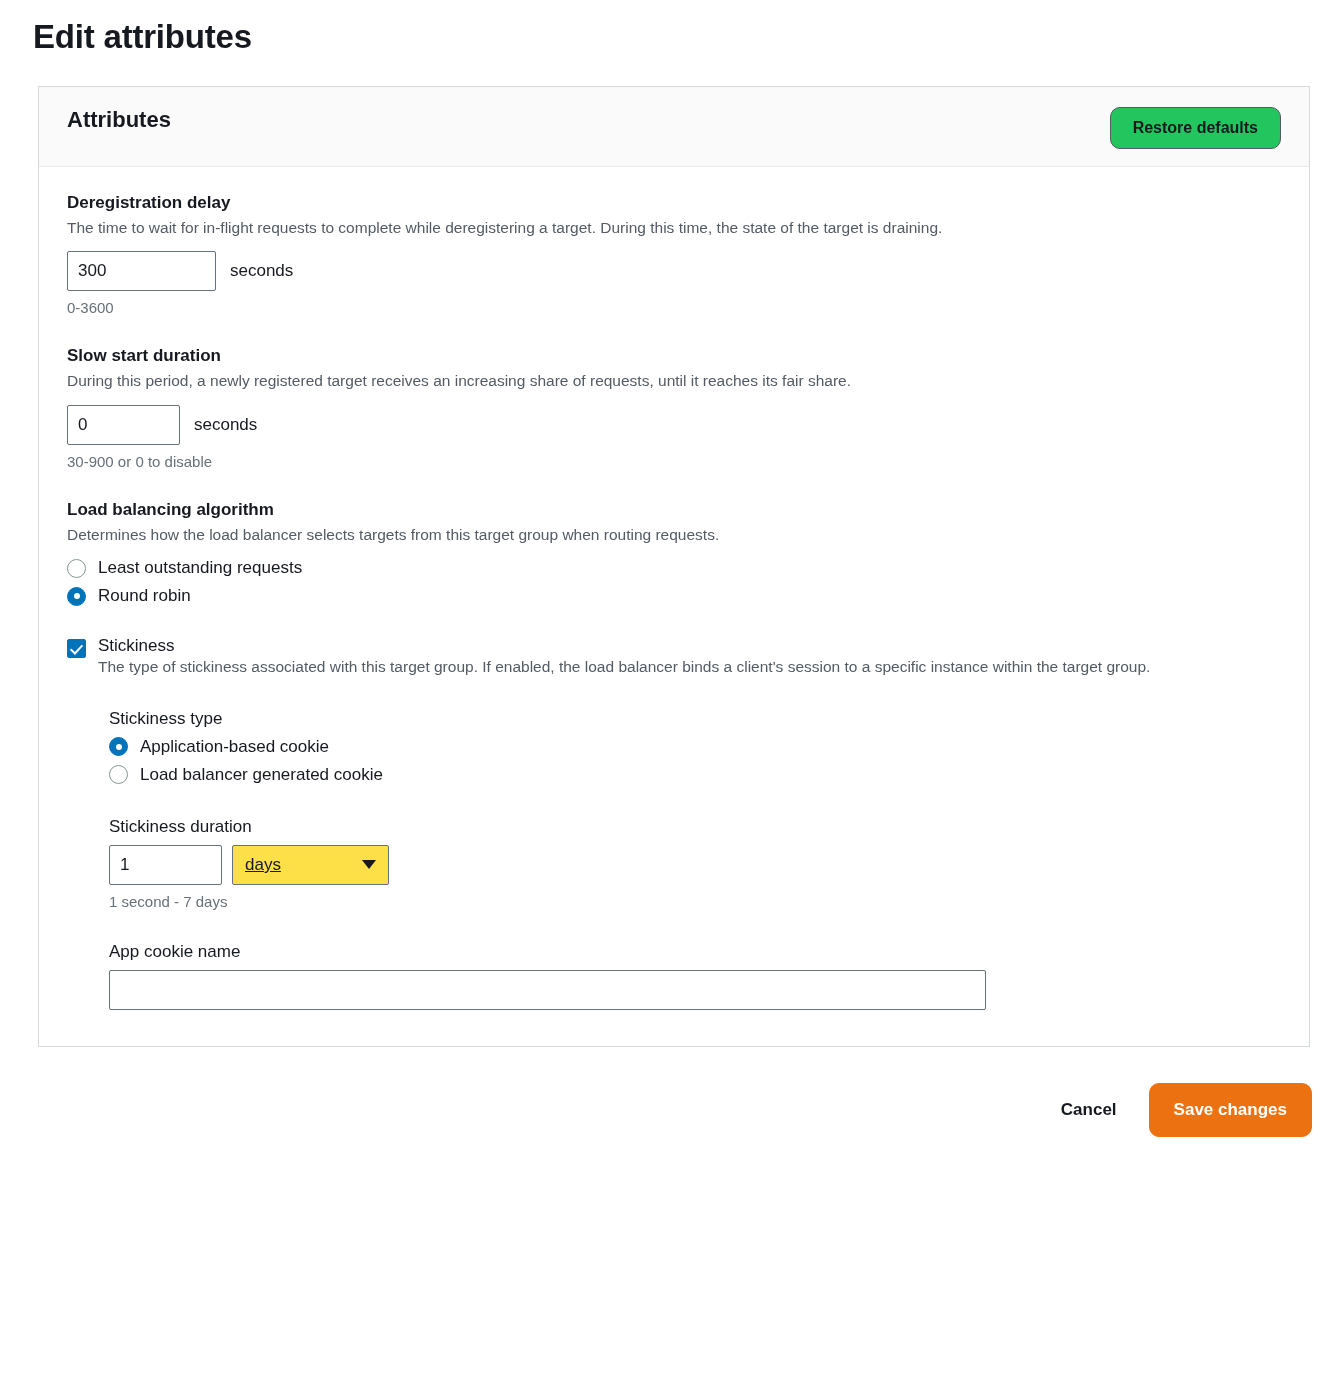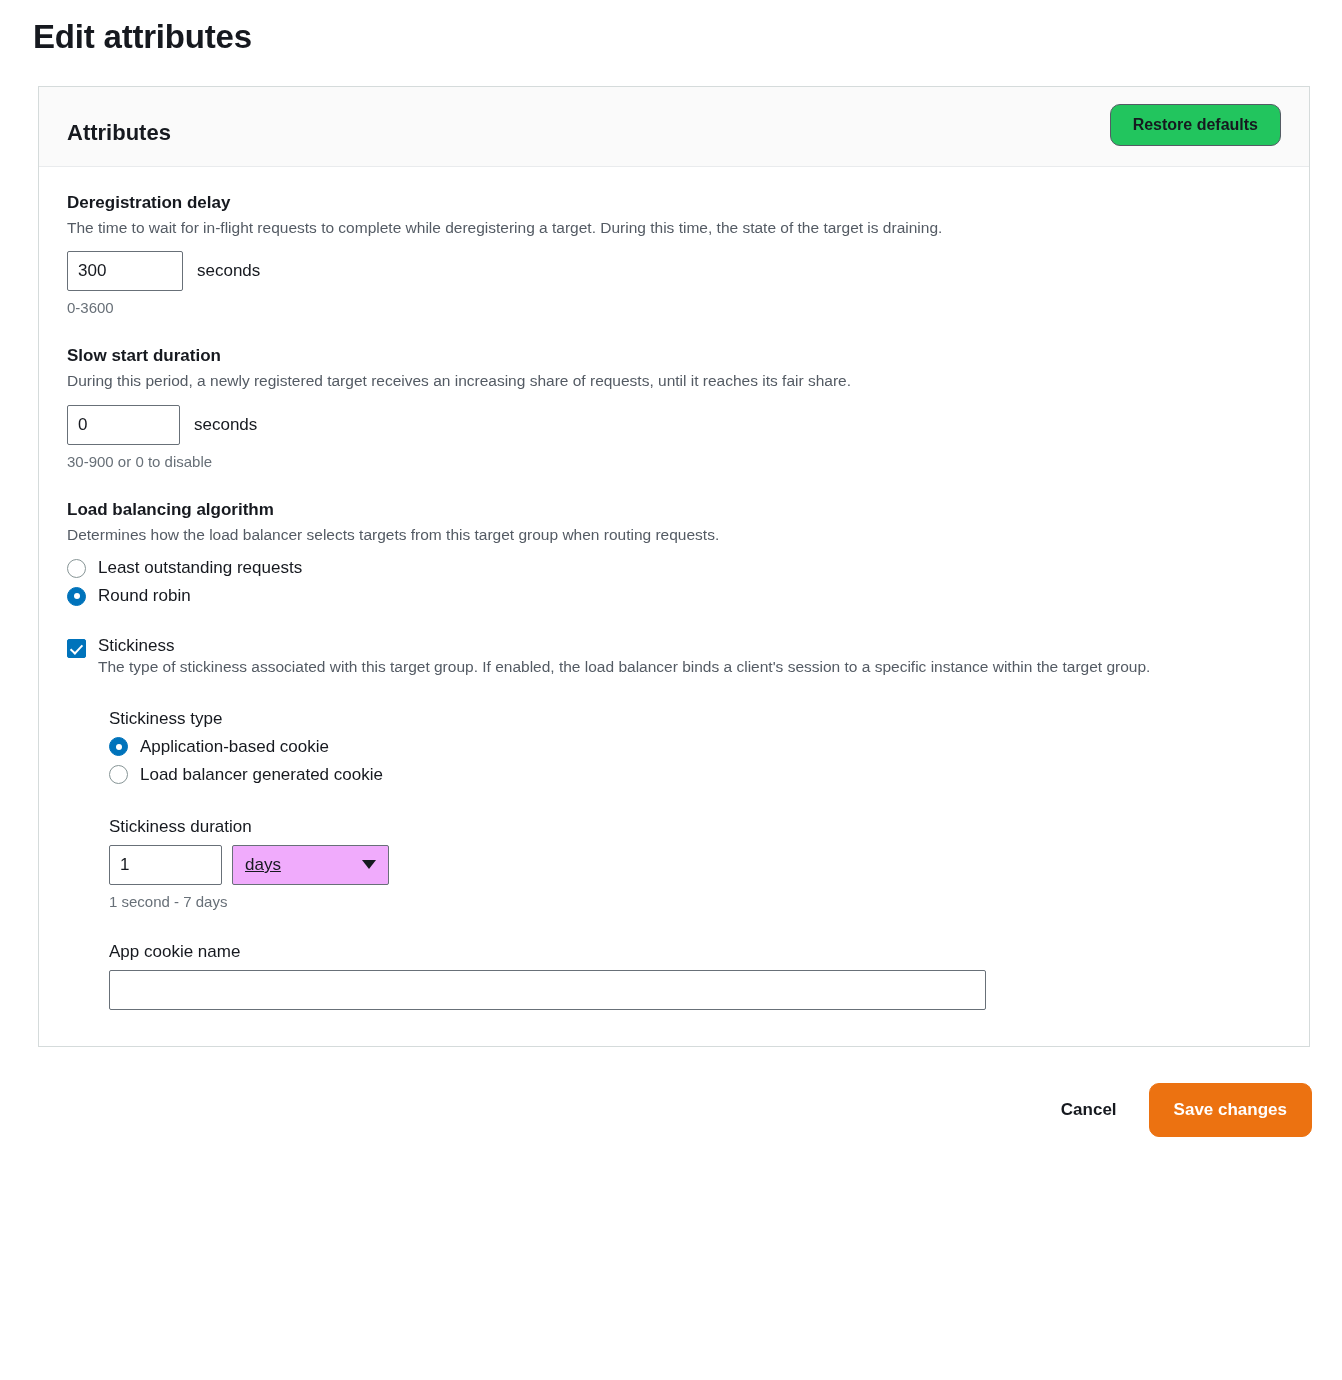--- a/index.html
+++ b/index.html
@@ -26,21 +26,21 @@
     margin: 30px 30px 0 38px;
     border: 1px solid #d5dbdb;
     background: #ffffff;
     width: 1272px;
   }
   .panel-header {
     background: #fafafa;
     border-bottom: 1px solid #e9ebed;
     padding: 20px 28px 20px 28px;
     display: flex;
-    align-items: flex-end;
+    align-items: flex-start;
     justify-content: space-between;
     height: 80px;
   }
   .panel-title {
     font-size: 22px;
     font-weight: 700;
     color: #16191f;
   }
   .restore-btn {
     border: 1px solid #545b64;
@@ -81,21 +81,21 @@
   input[type="text"] {
     border: 1px solid #687078;
     border-radius: 2px;
     height: 40px;
     font-size: 17px;
     padding: 4px 10px;
     color: #16191f;
     font-family: "Liberation Sans", sans-serif;
     background: #ffffff;
   }
-  .input-300 { width: 116px; }
+  .input-300 { width: 149px; }
   .input-0 { width: 113px; }
   .unit {
     font-size: 17px;
     color: #16191f;
   }
   .section { margin-bottom: 30px; }
   .radio-row {
     display: flex;
     align-items: center;
     gap: 12px;
@@ -165,21 +165,21 @@
   }
   .select-box {
     border: 1px solid #687078;
     border-radius: 2px;
     height: 40px;
     width: 157px;
     font-size: 17px;
     display: flex;
     align-items: center;
     padding: 0 12px;
-    background: #f0abfc;
+    background: #fde047;
     cursor: pointer;
     justify-content: space-between;
     text-decoration: underline;
   }
   .caret {
     width: 0; height: 0;
     border-left: 7px solid transparent;
     border-right: 7px solid transparent;
     border-top: 9px solid #16191f;
   }

